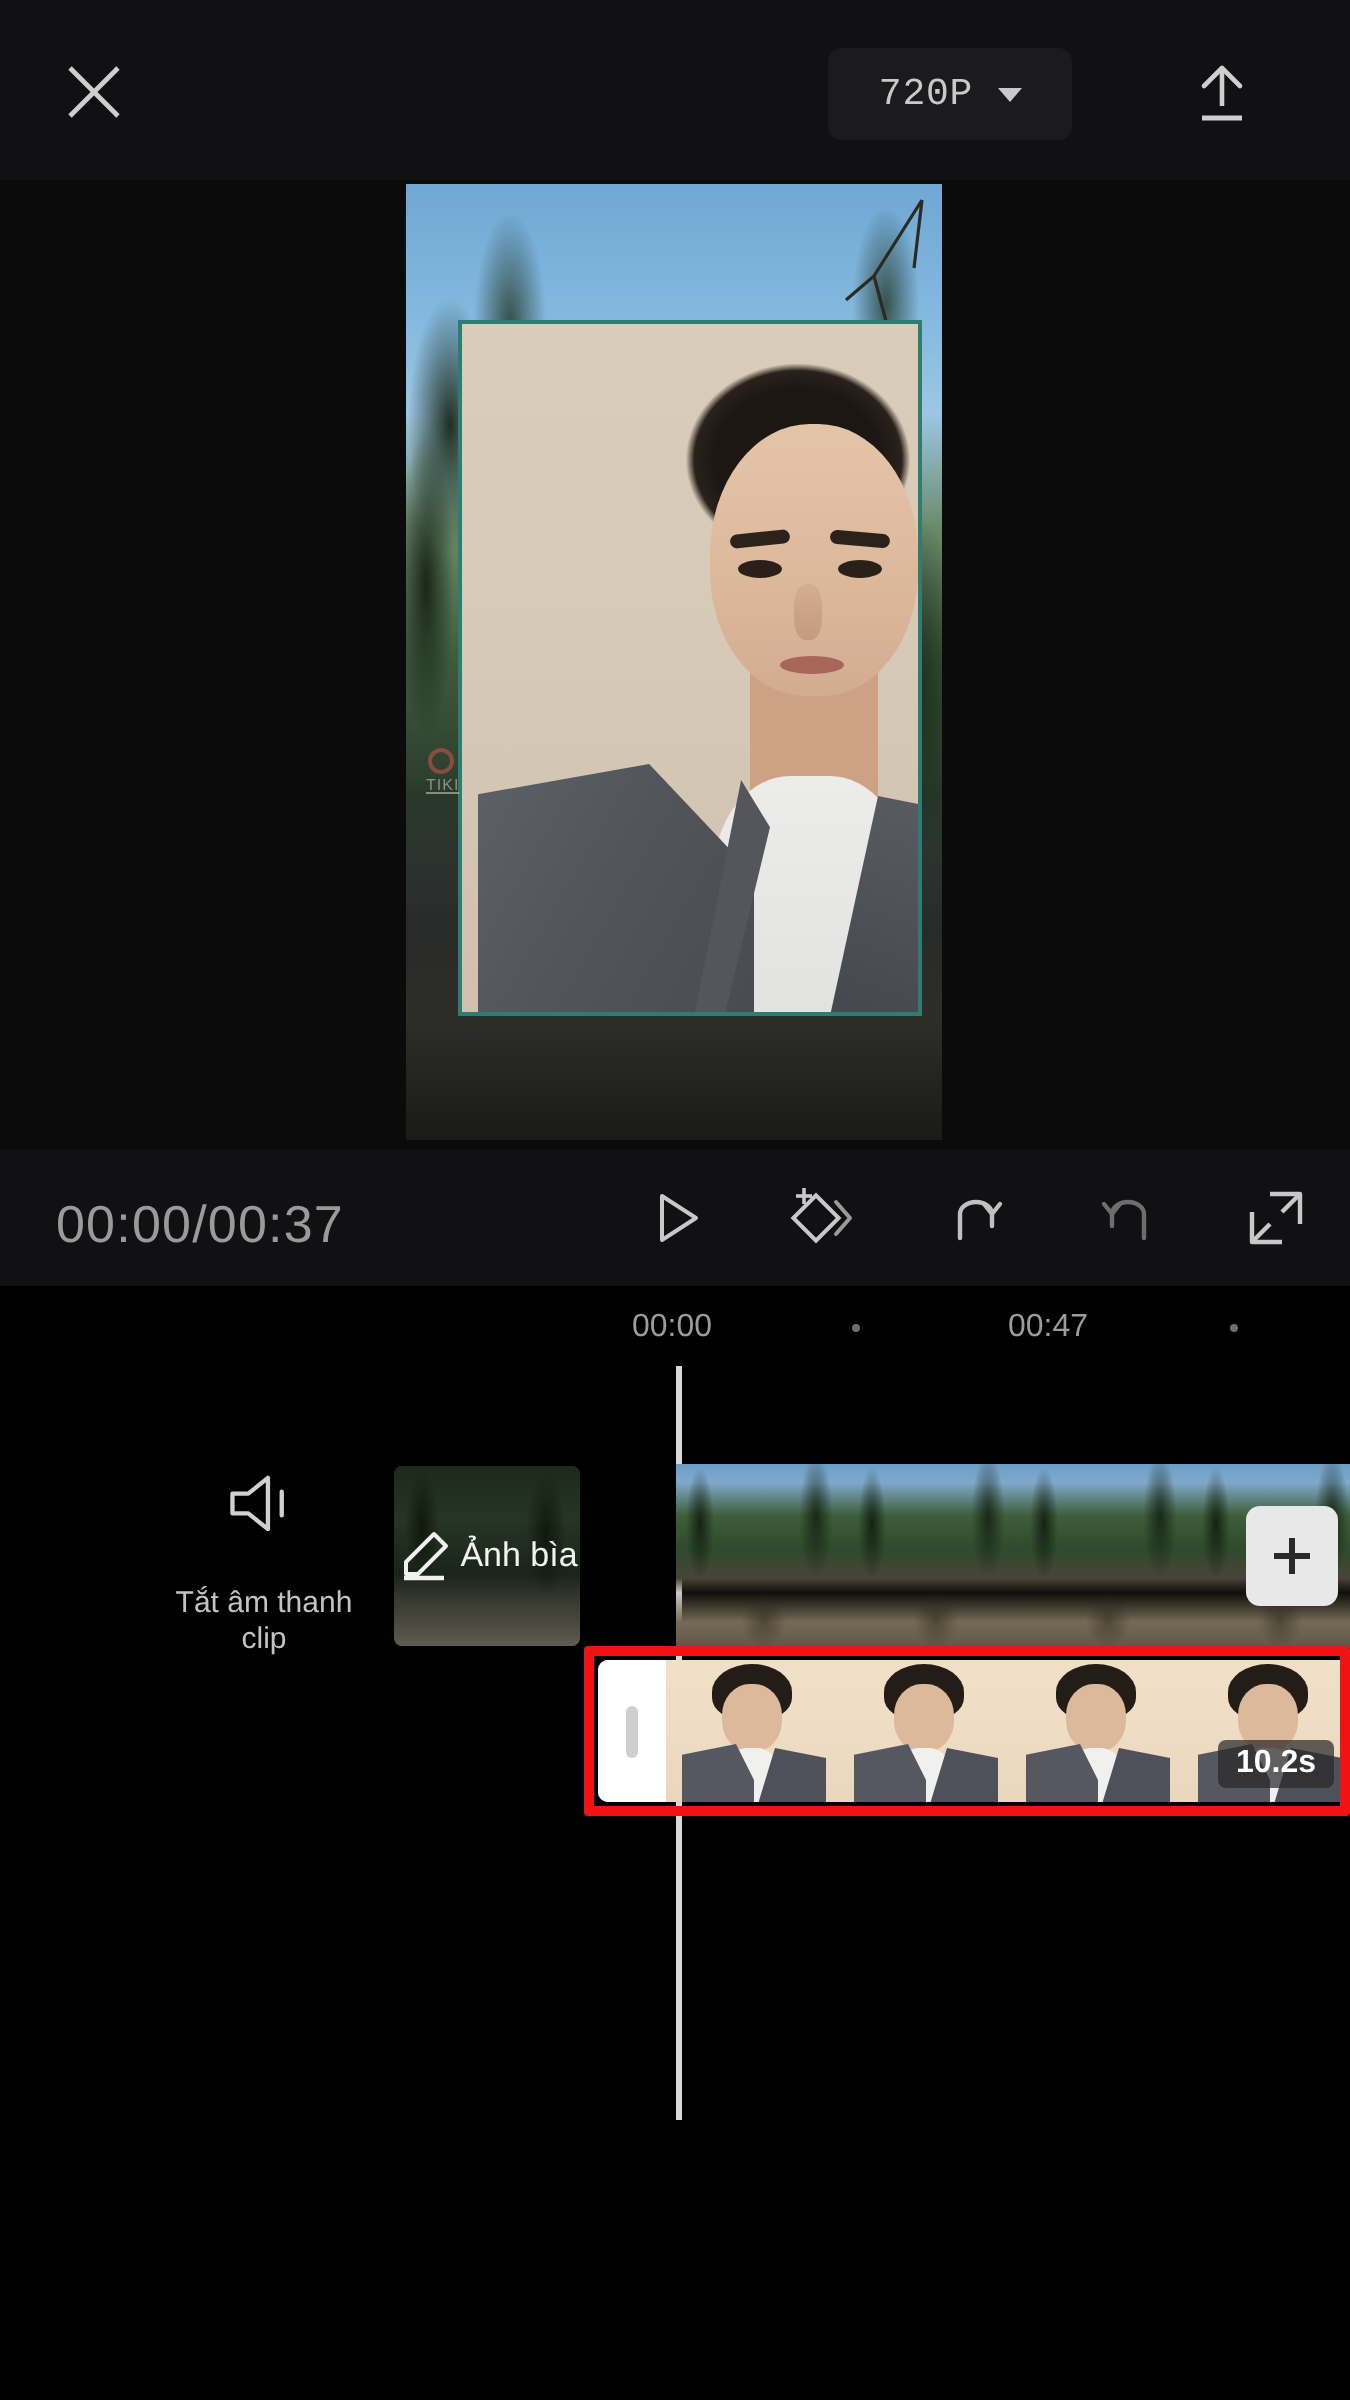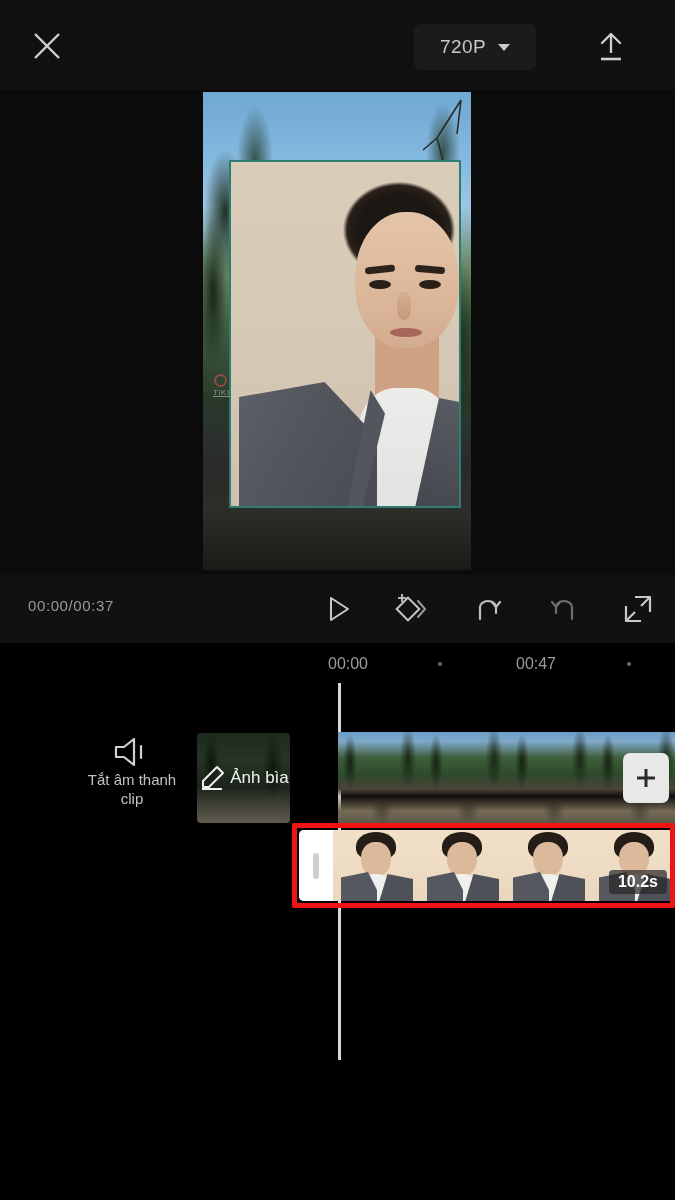--- a/index.html
+++ b/index.html
@@ -8,20 +8,21 @@
     background: #000;
     font-family: "Liberation Sans", "DejaVu Sans", sans-serif;
     overflow: hidden;
   }
   .app { position: relative; width: 675px; height: 1200px; background: #000; }
 
   
   .topbar {
     position: absolute; left: 0; top: 0; width: 675px; height: 90px;
     background: #111113;
+    font-family: Liberation Mono, monospace;
   }
   .close-btn {
     position: absolute; left: 26px; top: 25px; width: 42px; height: 42px;
     display: flex; align-items: center; justify-content: center;
   }
   .res-btn {
     position: absolute; left: 414px; top: 24px; width: 122px; height: 46px;
     background: #1b1b1d; border-radius: 7px;
     display: flex; align-items: center; justify-content: center; gap: 12px;
   }
@@ -137,54 +138,54 @@
     border: 2px solid #c9504a; border-radius: 50%; opacity: .6;
   }
 
   
   .ctrlbar {
     position: absolute; left: 0; top: 575px; width: 675px; height: 68px;
     background: #111113;
   }
   .timecode {
     position: absolute; left: 28px; top: 22px;
-    color: #9a9a9a; font-size: 15px; letter-spacing: .6px;
+    color: #9a9a9a; font-size: 26px; letter-spacing: .6px;
   }
   .ctrl-icon {
     position: absolute; top: 14px; width: 44px; height: 40px;
     display: flex; align-items: center; justify-content: center;
   }
   .ci-play { left: 316px; }
   .ci-key  { left: 390px; }
   .ci-undo { left: 466px; }
   .ci-redo { left: 542px; }
   .ci-full { left: 616px; }
 
   
   .timeline {
     position: absolute; left: 0; top: 643px; width: 675px; height: 417px;
     background: #000;
   }
-  .ruler { position: absolute; left: 12px; top: 0; width: 595px; height: 40px; }
+  .ruler { position: absolute; left: 0; top: 0; width: 595px; height: 40px; }
   .ruler-tick {
     position: absolute; top: 12px; color: #9b9b9b; font-size: 16px;
     transform: translateX(-50%); white-space: nowrap;
   }
   .ruler-dot {
     position: absolute; top: 19px; width: 4px; height: 4px; border-radius: 50%;
     background: #6d6d6d; transform: translateX(-50%);
   }
   .playhead {
     position: absolute; left: 338px; top: 40px; width: 3px; height: 377px;
     background: #d8d8d8;
   }
 
   .audio-ctl {
     position: absolute; left: 80px; top: 735px; width: 104px; height: 95px;
-    display: flex; flex-direction: column; align-items: center; gap: 2px;
+    display: flex; flex-direction: column; align-items: center; gap: 24px;
   }
   .audio-ctl .lbl {
     color: #c2c2c2; font-size: 15px; text-align: center; line-height: 1.25;
   }
   .cover-thumb {
     position: absolute; left: 197px; top: 733px; width: 93px; height: 90px;
     border-radius: 4px; overflow: hidden;
     background: linear-gradient(180deg,#1d2a1d 0%, #263524 30%, #1a241a 60%, #3a3a32 100%);
     display: flex; align-items: center; justify-content: center;
     gap: 4px;

